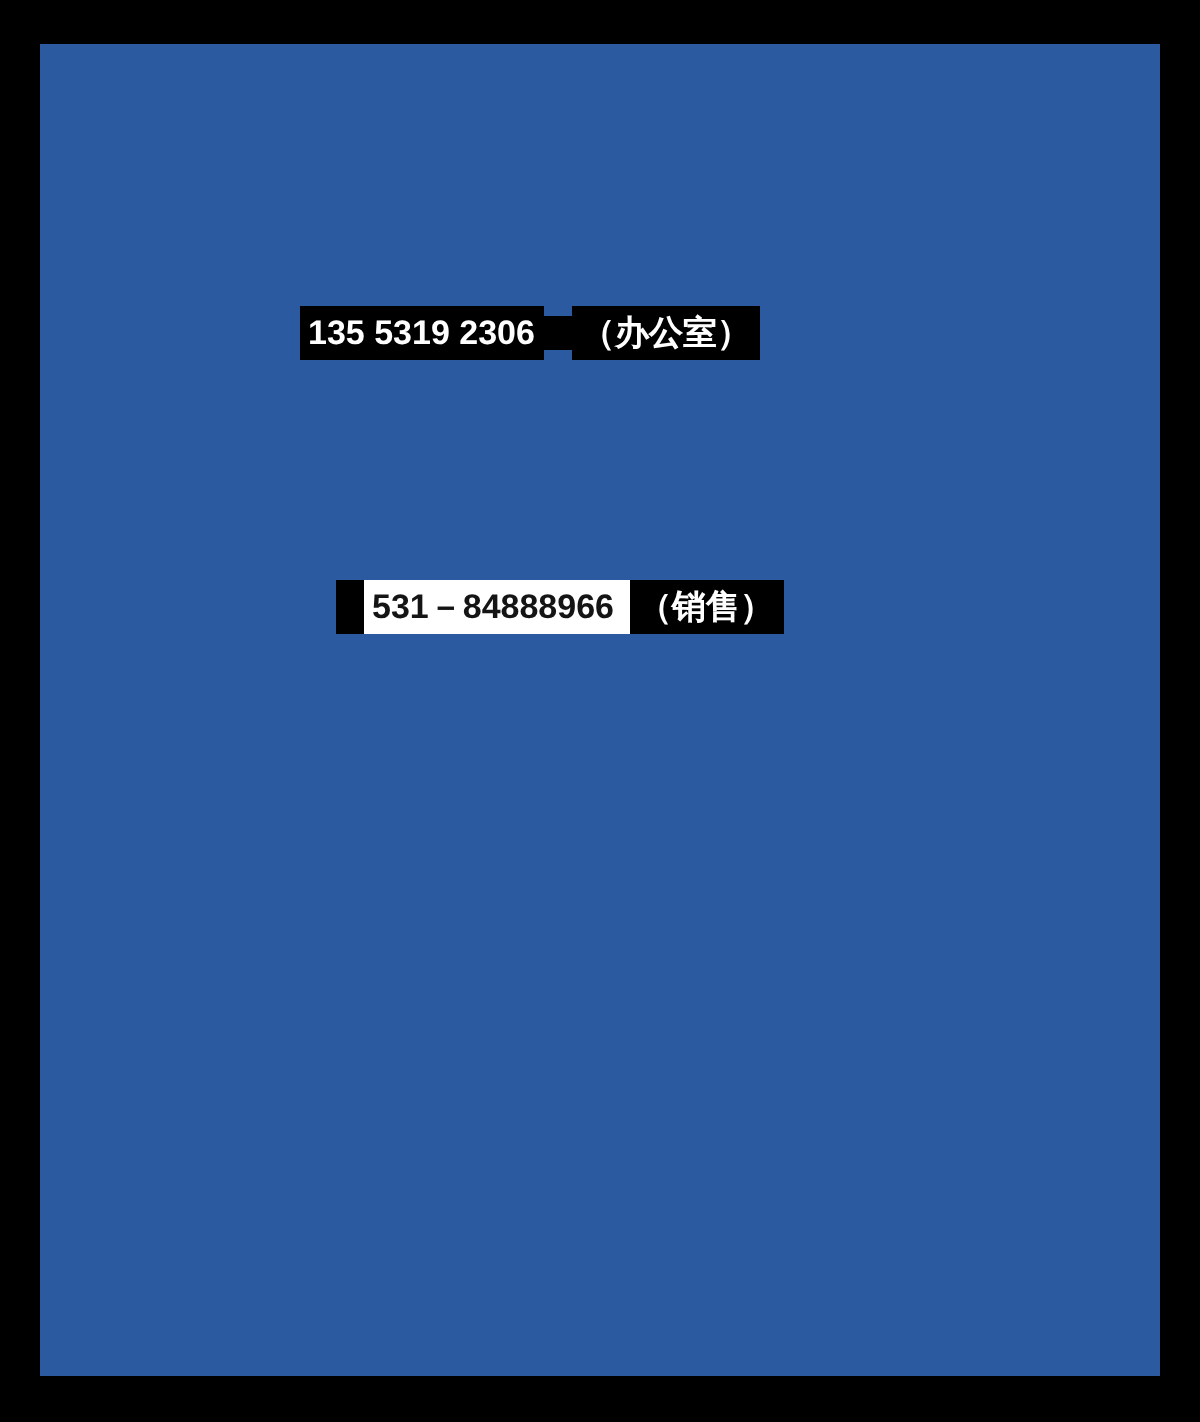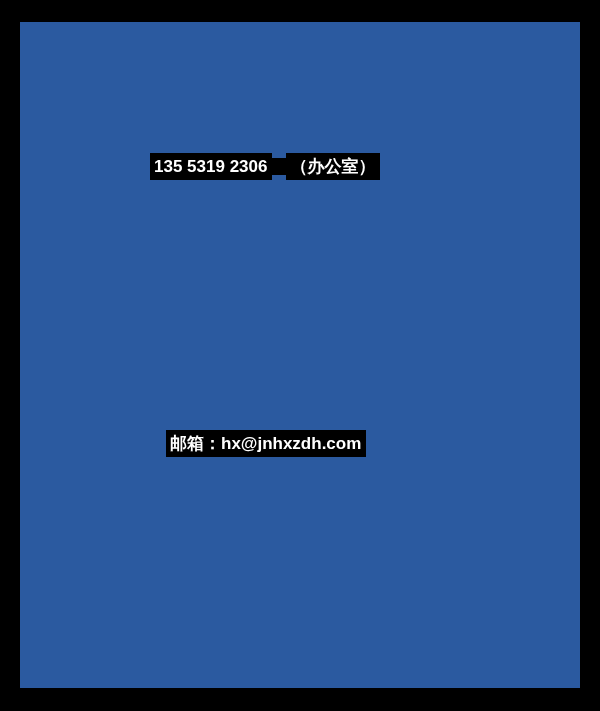--- a/index.html
+++ b/index.html
@@ -72,20 +72,22 @@
 </head>
 <body>
 
 <div class="page">
   <div class="canvas">
 
     <div class="line line1">
       <span class="hl-strip"><span>135 5319 2306</span></span><span class="hl-gap"></span><span class="hl-strip"><span>（办公室）</span></span>
     </div>
 
+    <div class="line line2">
+      <span class="selbox">
+        <span class="sel-fragment"></span><span>531－84888966</span>
+      </span><span class="hl-strip"><span>（销售）</span></span>
+    </div>
 
-    <div class="line line3">
-      <span class="hl-strip"><span>邮箱：hx@jnhxzdh.com</span></span>
-    </div>
 
 
   </div>
 </div>
 
 </body></html>

